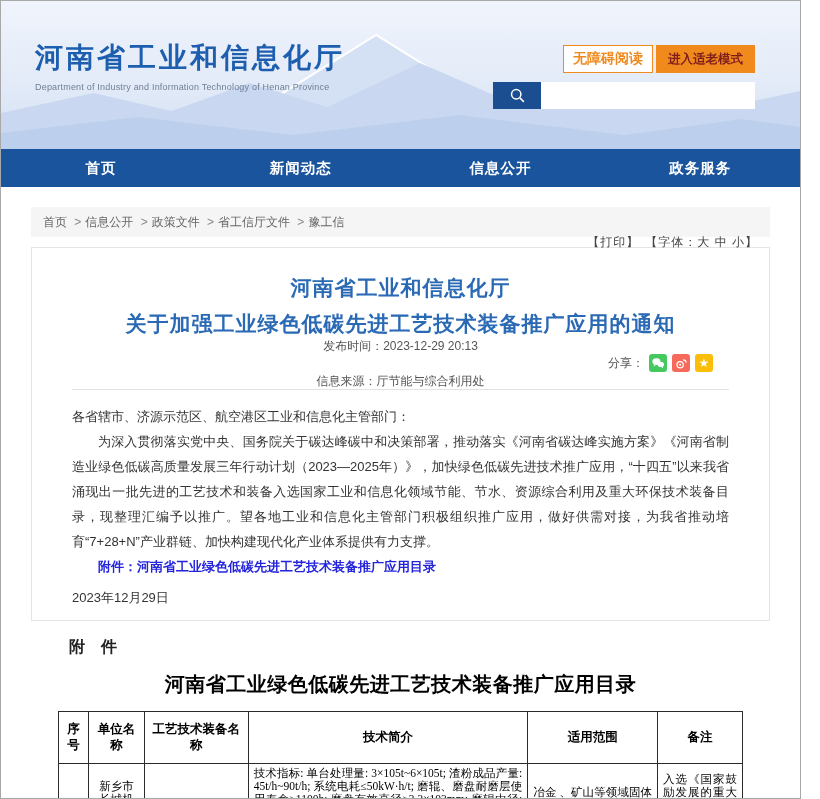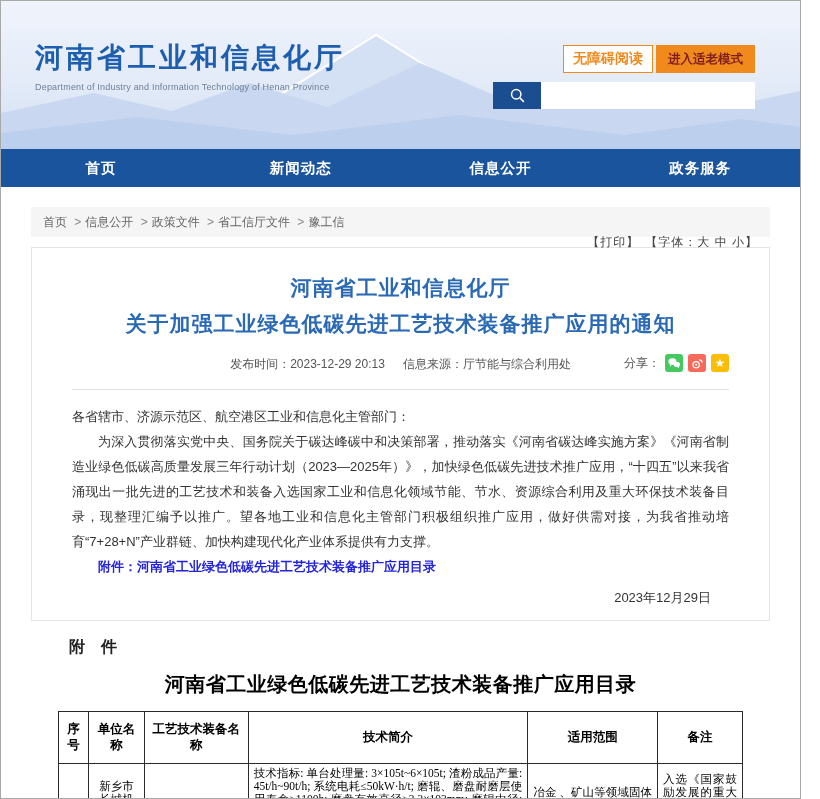--- a/index.html
+++ b/index.html
@@ -40,32 +40,32 @@
   .crumb { cursor:pointer; }
   .crumb:not(:last-child)::after { content:" > "; color:#888; margin:0 4px; cursor:default; }
   .tools { color:#444; display:flex; gap:6px;margin-top:40px; }
   .tool { cursor:pointer; letter-spacing:1px; }
 
   
   .card { margin:10px 30px 0; border:1px solid #e4e4e4; padding:22px 40px 10px; }
   .art-title { text-align:center; color:#2a69b4; font-weight:bold;
     font-size:21px; line-height:36px; letter-spacing:1px; }
   .meta { position:relative; margin-top:12px; height:20px; font-size:12px; color:#555;
-    display:flex; justify-content:center; align-items:center; gap:18px; }
-  .share { position:absolute; right:0; top:0; display:flex; align-items:center; gap:5px;
+    display:flex; justify-content:center; align-items:center; gap:18px;flex-direction:column; }
+  .share { position:absolute; right:16px; top:0; display:flex; align-items:center; gap:5px;
     font-size:12px; color:#555; }
   .share-ic { width:18px; height:18px; border-radius:3px; display:flex;
     align-items:center; justify-content:center; cursor:pointer; }
   .ic-wechat { background:#45c860; } .ic-weibo { background:#f66a5b; }
   .ic-star { background:#fbbd08; color:#fff; font-size:12px; line-height:18px; }
   .divider { border-bottom:1px solid #e3e3e3; margin-top:15px; }
   .body-text { margin-top:14px; font-size:13px; color:#333; line-height:25px; text-align:justify; }
   .para { text-indent:2em; }
   .attach-link { text-indent:2em; color:#2424dd; font-weight:bold; cursor:pointer; }
-  .date-line { text-align:right; padding-right:18px; margin-top:6px; color:#333; }
+  .date-line { text-align:left; padding-right:18px; margin-top:6px; color:#333; }
 
   
   .annex-heading { margin:16px 0 0 68px; font-size:16px; font-weight:bold; color:#222; }
   .table-title { text-align:center; margin-top:13px; font-size:20px; font-weight:bold;
     color:#000; font-family:"Liberation Serif","DejaVu Serif",serif; letter-spacing:.5px; }
   table.catalog { width:685px; margin:13px auto 0; border-collapse:collapse;
     font-family:"Liberation Serif","DejaVu Serif",serif; color:#000; }
   .catalog th,.catalog td { border:1px solid #2b2b2b; padding:3px 5px;
     vertical-align:middle; text-align:center; }
   .catalog th { font-size:12.5px; font-weight:bold; height:52px; line-height:1.25; }

